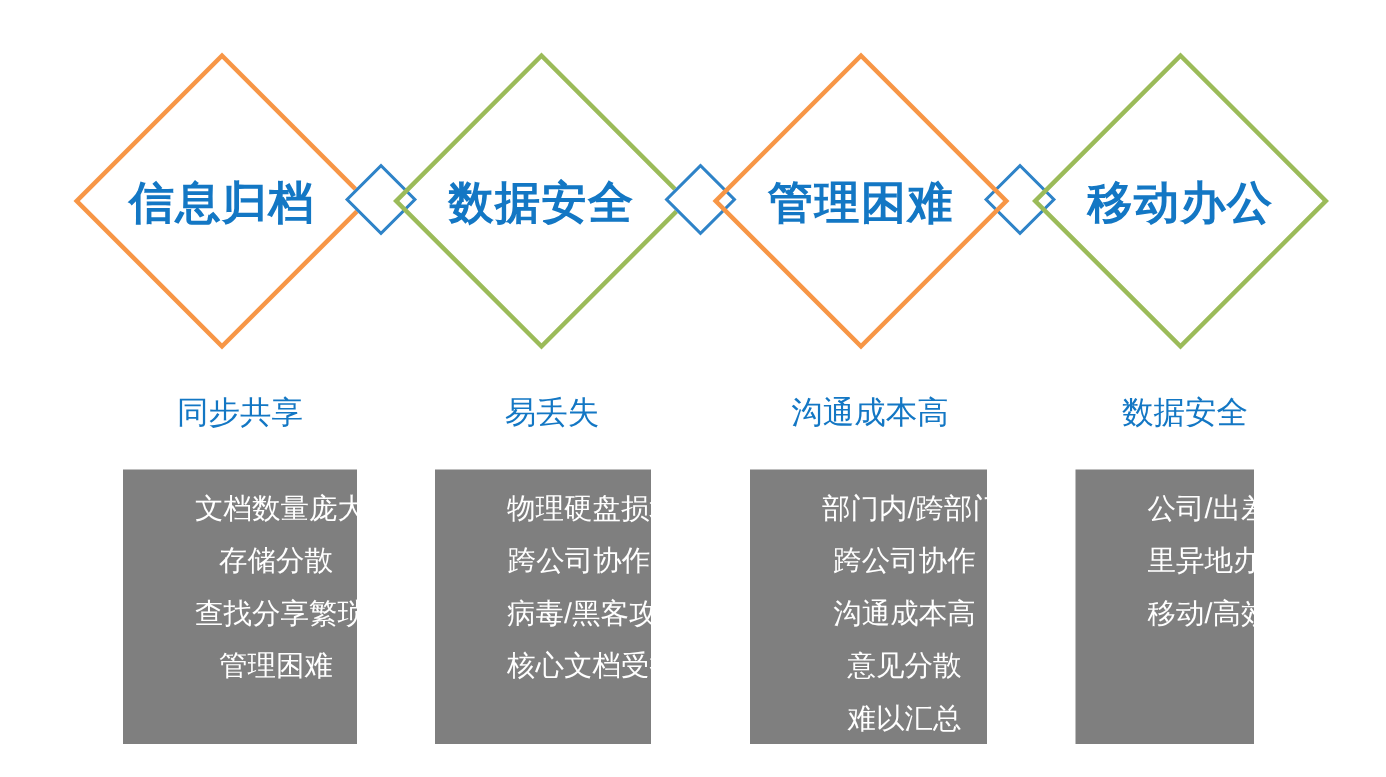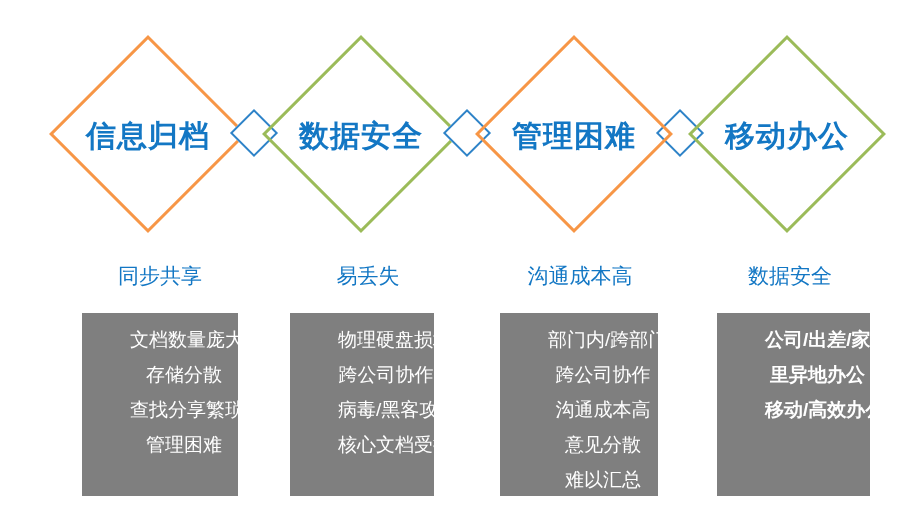--- a/index.html
+++ b/index.html
@@ -28,21 +28,21 @@
             text-align:center;font-size:21px;font-weight:normal;color:var(--blue-text);white-space:nowrap;}
   .st1{left:70px;} .st2{left:278px;} .st3{left:490px;} .st4{left:700px;}
 
   
   .box{position:absolute;top:313px;height:183px;box-sizing:border-box;background:var(--box-bg);
        color:var(--box-text);font-size:19px;text-align:center;padding-top:9px;}
   .box .line{height:35px;line-height:35px;white-space:nowrap;padding-left:48px;}
   .b1{left:82px;width:156px;}
   .b2{left:290px;width:144px;}
   .b3{left:500px;width:158px;}
-  .b4{left:717px;width:153px;font-weight:bold;}
+  .b4{left:717px;width:119px;}
 </style>
 </head>
 <body>
 
 <div class="canvas">
 
   <div class="diamond big d1" style="border-color: rgb(247, 150, 70);"></div>
   <div class="diamond small s1"></div>
   <div class="diamond big d2" style="border-color: rgb(155, 187, 89);"></div>
   <div class="diamond small s2"></div>

